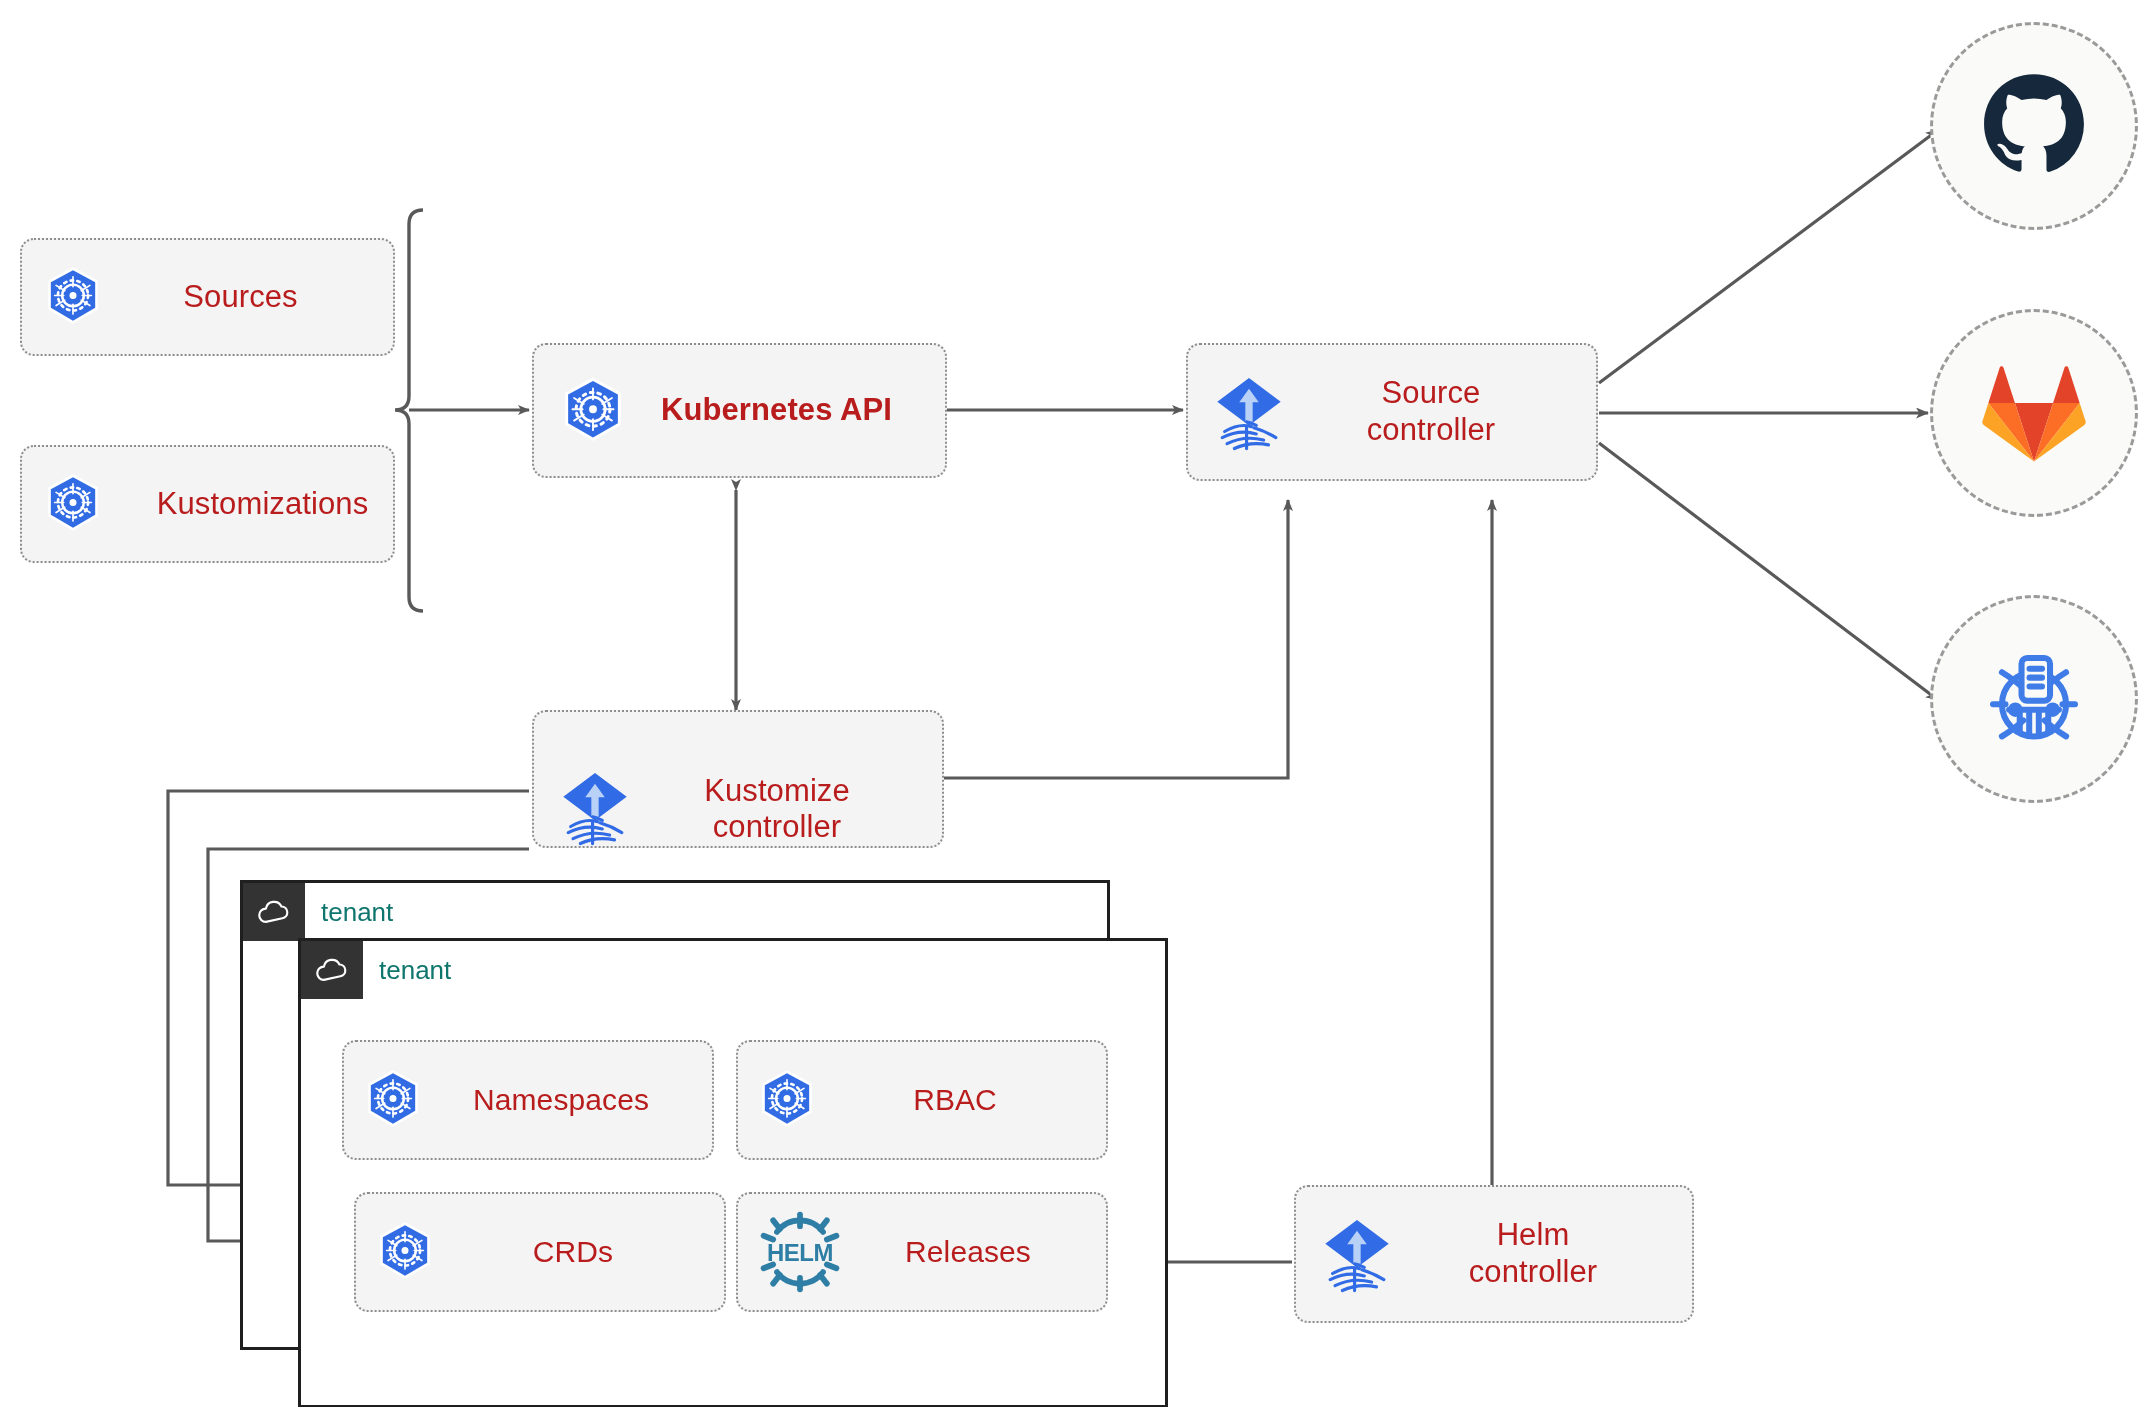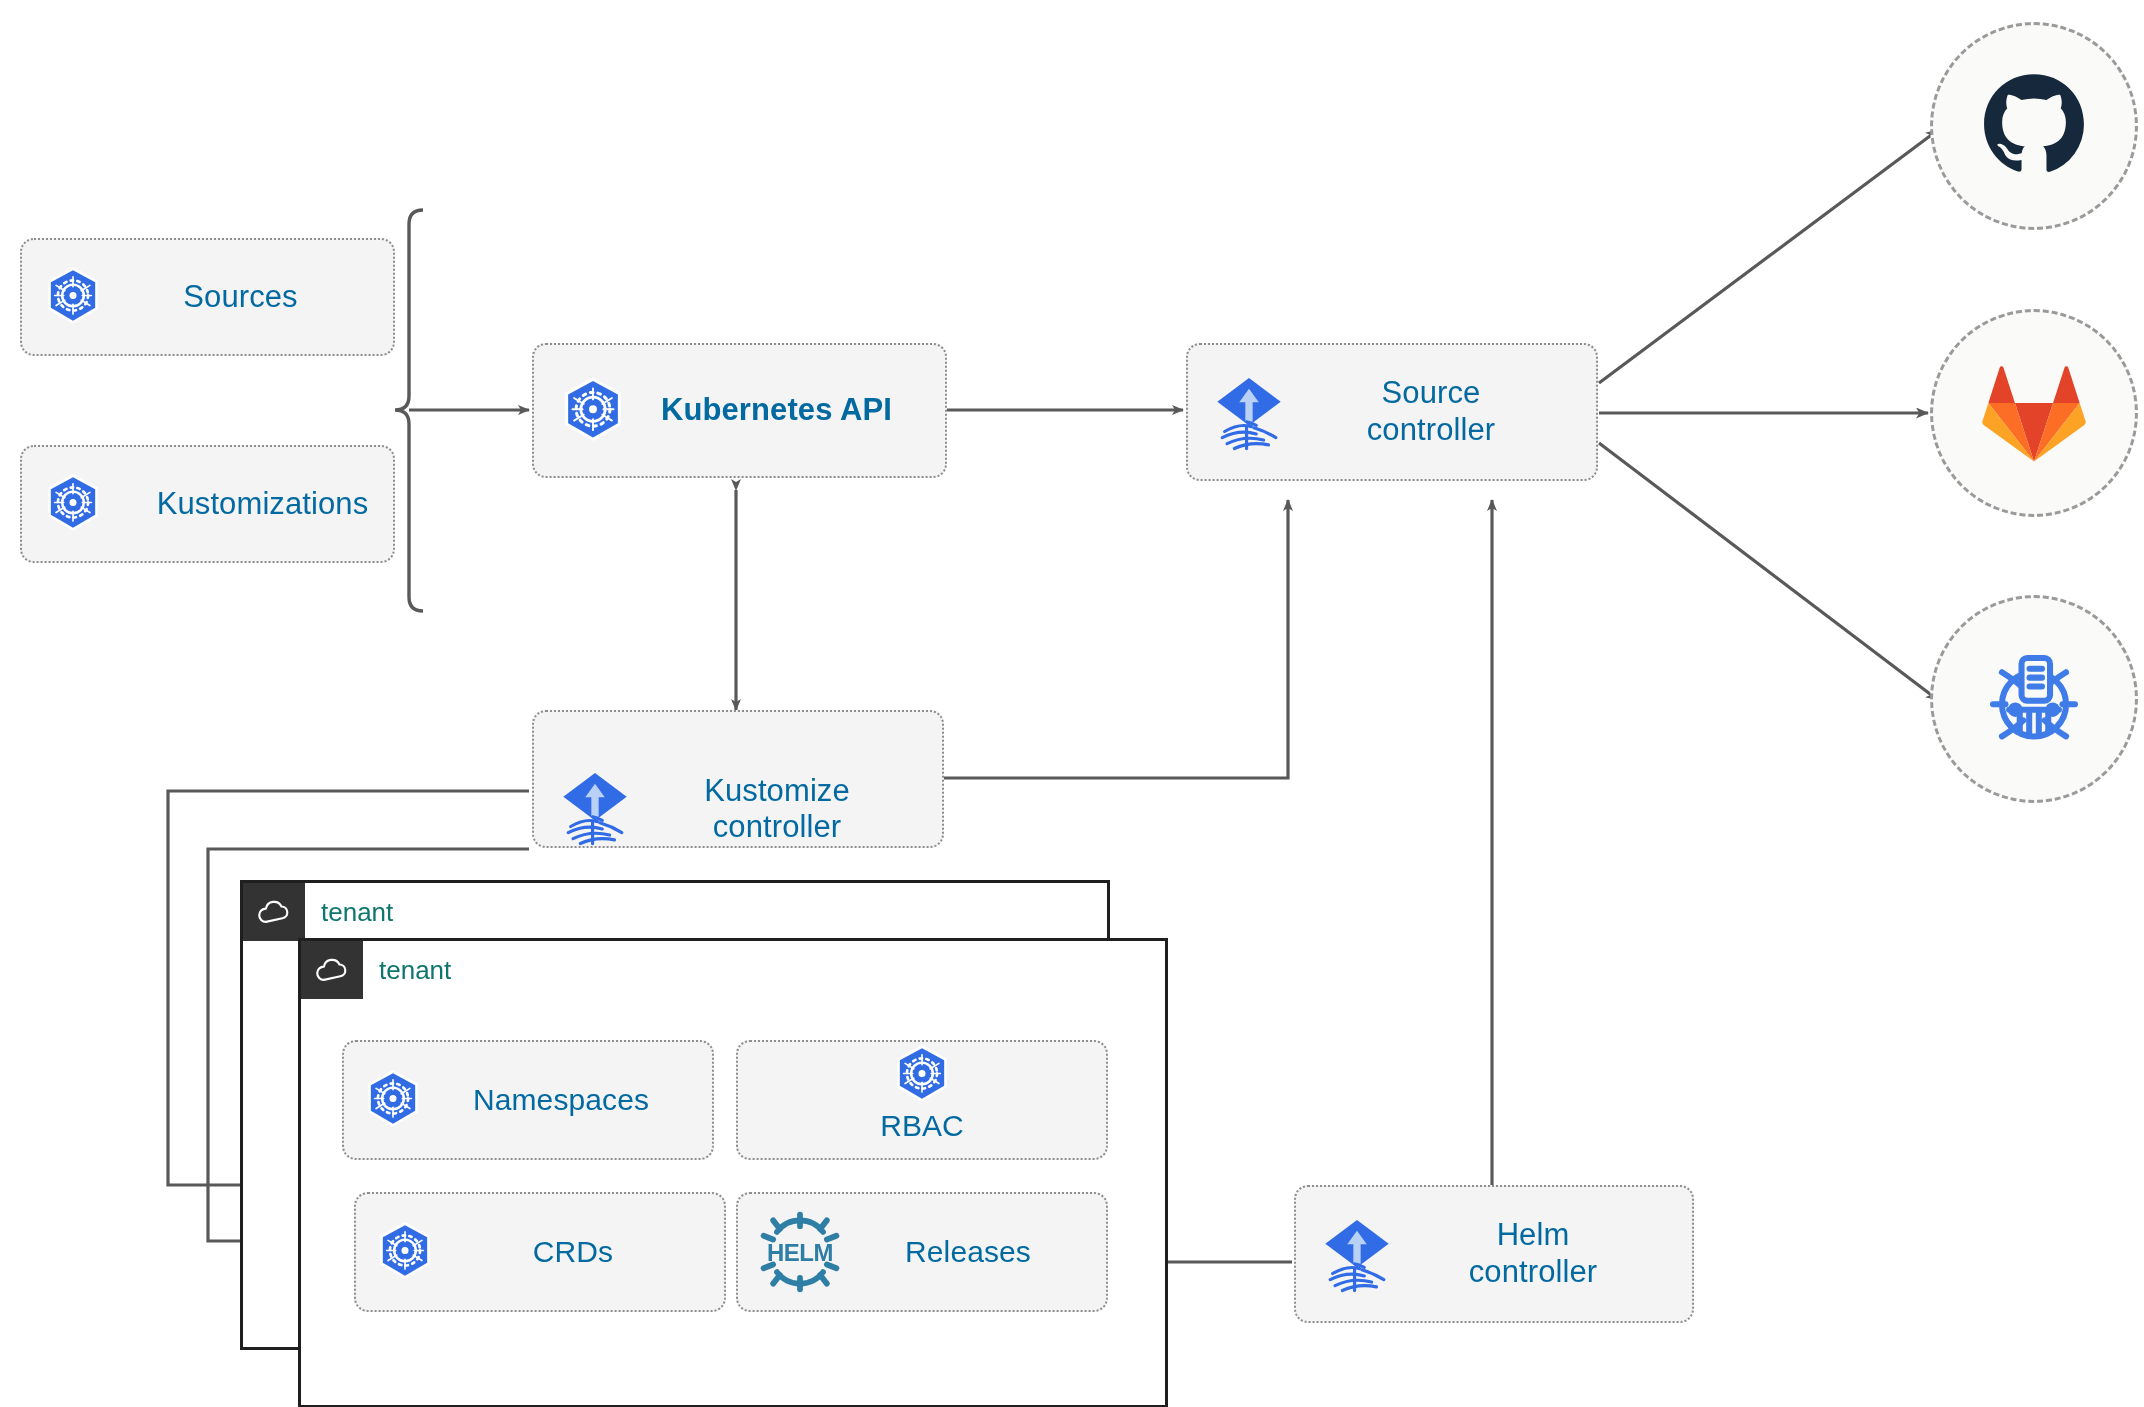--- a/index.html
+++ b/index.html
@@ -15,21 +15,21 @@
     border-radius:14px;
     box-sizing:border-box;
     display:flex;
     align-items:center;
     z-index:3;
   }
   .node .ico{flex:0 0 auto;display:flex;align-items:center;justify-content:center;}
   .node .lbl{
     flex:1 1 auto;
     text-align:center;
-    color:#0369a1;
+    color:#b91c1c;
     font-size:31px;
     line-height:1.18;
     letter-spacing:.1px;
     white-space:pre-line;
   }
   .node.small .lbl{font-size:30px;}
 
   
   .circle{
     position:absolute;
@@ -319,21 +319,21 @@
           <path d="M14.2 30.5 L23 30.5"></path>
             <path d="M41 30.5 L49.8 30.5"></path>
           <circle cx="32" cy="30.5" r="10.5" fill="none" stroke-width="2.4"></circle>
           <circle cx="32" cy="30.5" r="14.6" fill="none" stroke-width="2.6" stroke-dasharray="2.4 4.2"></circle>
         </g>
       </svg>
     </span>
     <span class="lbl">Namespaces</span>
   </div>
 
-  <div class="node small" style="left:736px;top:1040px;width:372px;height:120px;padding:0 16px;z-index:4;flex-direction:column;">
+  <div class="node small" style="left:736px;top:1040px;width:372px;height:120px;padding:0 16px;z-index:4;">
     <span class="ico">
       <svg width="66" height="66" viewBox="0 0 64 64" aria-hidden="true">
         <polygon points="32,3 56,16 56,44 32,58 8,44 8,16" fill="#fff"></polygon>
         <polygon points="32,6 53.5,17.8 53.5,42.5 32,55 10.5,42.5 10.5,17.8" fill="#326ce5"></polygon>
         <g fill="#fff" stroke="#fff" stroke-width="1.6" stroke-linecap="round">
           <circle cx="32" cy="30.5" r="2.6"></circle>
           <path d="M32 12.4 L32 22"></path>
             <path d="M32 39 L32 48.6"></path>
           <path d="M15.6 20.7 L24 26"></path>
             <path d="M40 35 L48.4 40.3"></path>

